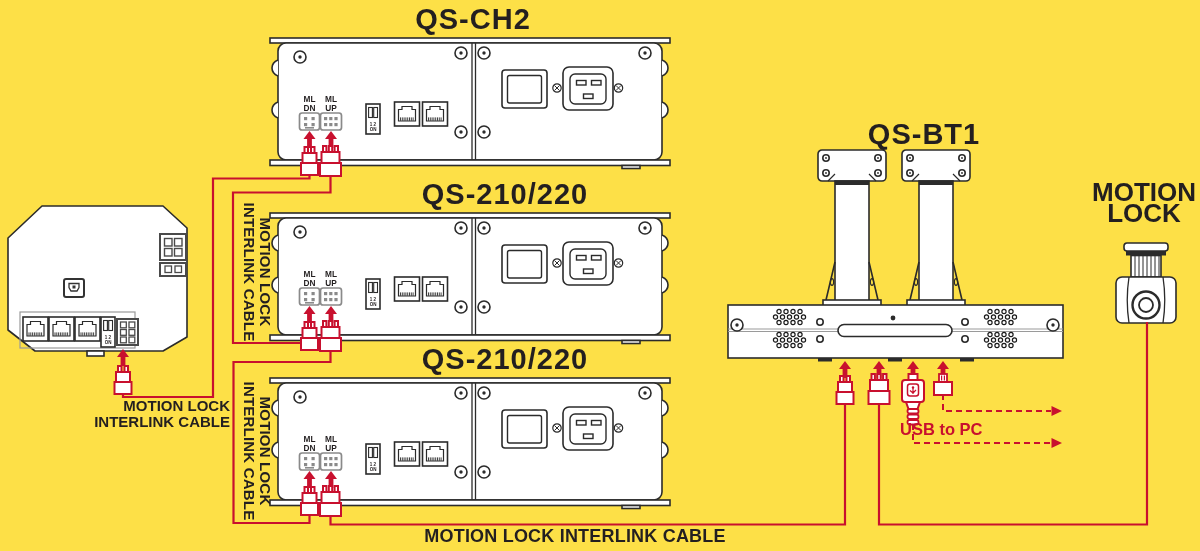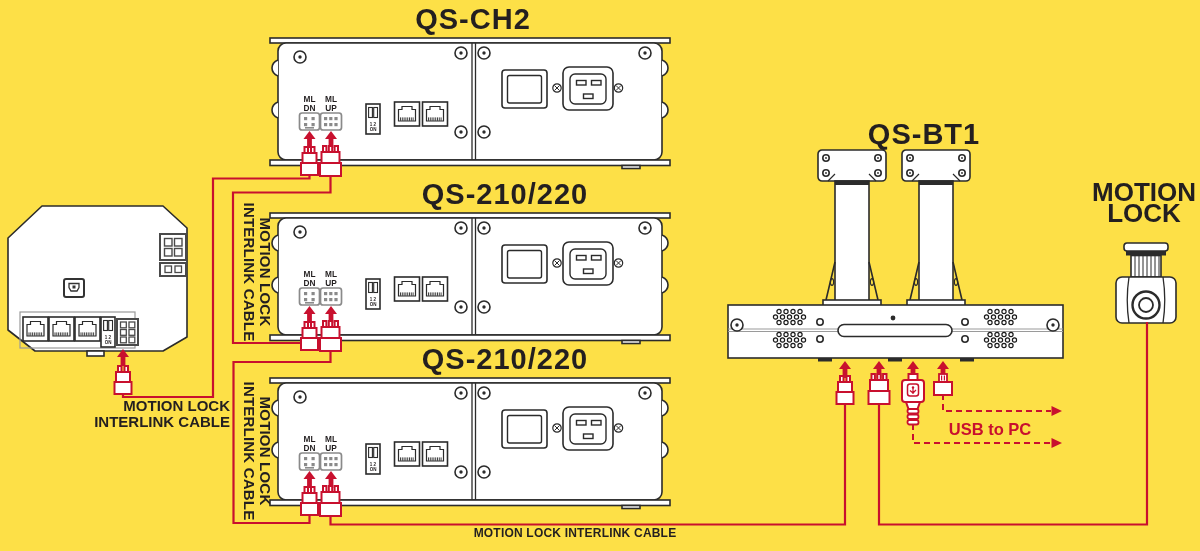--- a/index.html
+++ b/index.html
@@ -316,17 +316,17 @@
 
 <div class="lbl vlab" style="left:177px;top:256px;">
   <div>MOTION LOCK</div>
   <div>INTERLINK CABLE</div>
 </div>
 <div class="lbl vlab" style="left:177px;top:435px;">
   <div>MOTION LOCK</div>
   <div>INTERLINK CABLE</div>
 </div>
 
-<div class="lbl ctr" style="left:575px;top:526px;font-size:12px;letter-spacing:0.2px;">MOTION LOCK INTERLINK CABLE</div>
-
-<div class="lbl red" style="left:900px;top:420px;width:180px;text-align:center;font-size:16.5px;">USB to PC</div>
+<div class="lbl ctr" style="left:575px;top:526px;font-size:18px;letter-spacing:0.2px;">MOTION LOCK INTERLINK CABLE</div>
+
+<div class="lbl red" style="left:900px;top:420px;width:180px;text-align:left;font-size:16.5px;">USB to PC</div>
 
 </div>
 
 </body></html>

